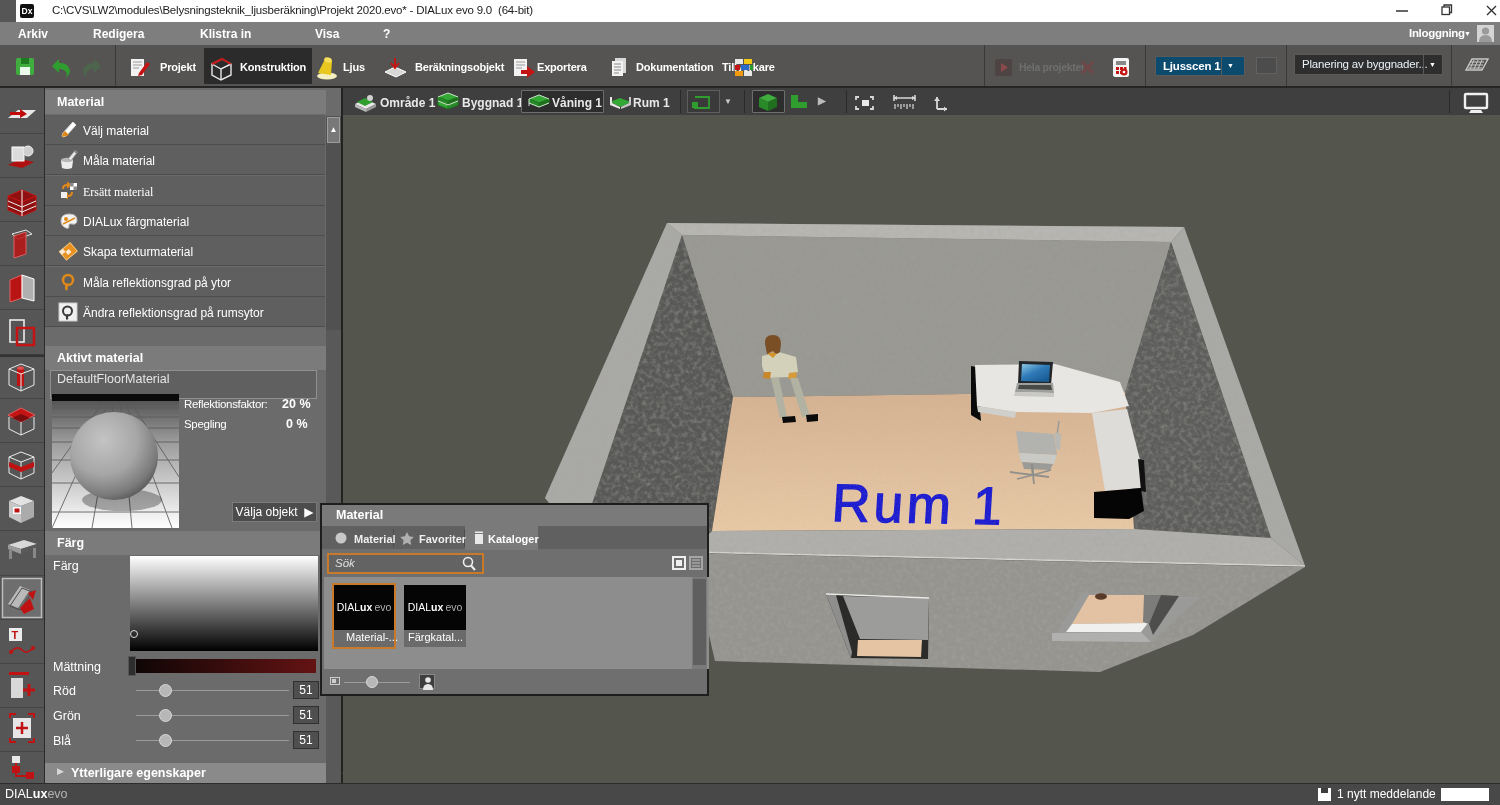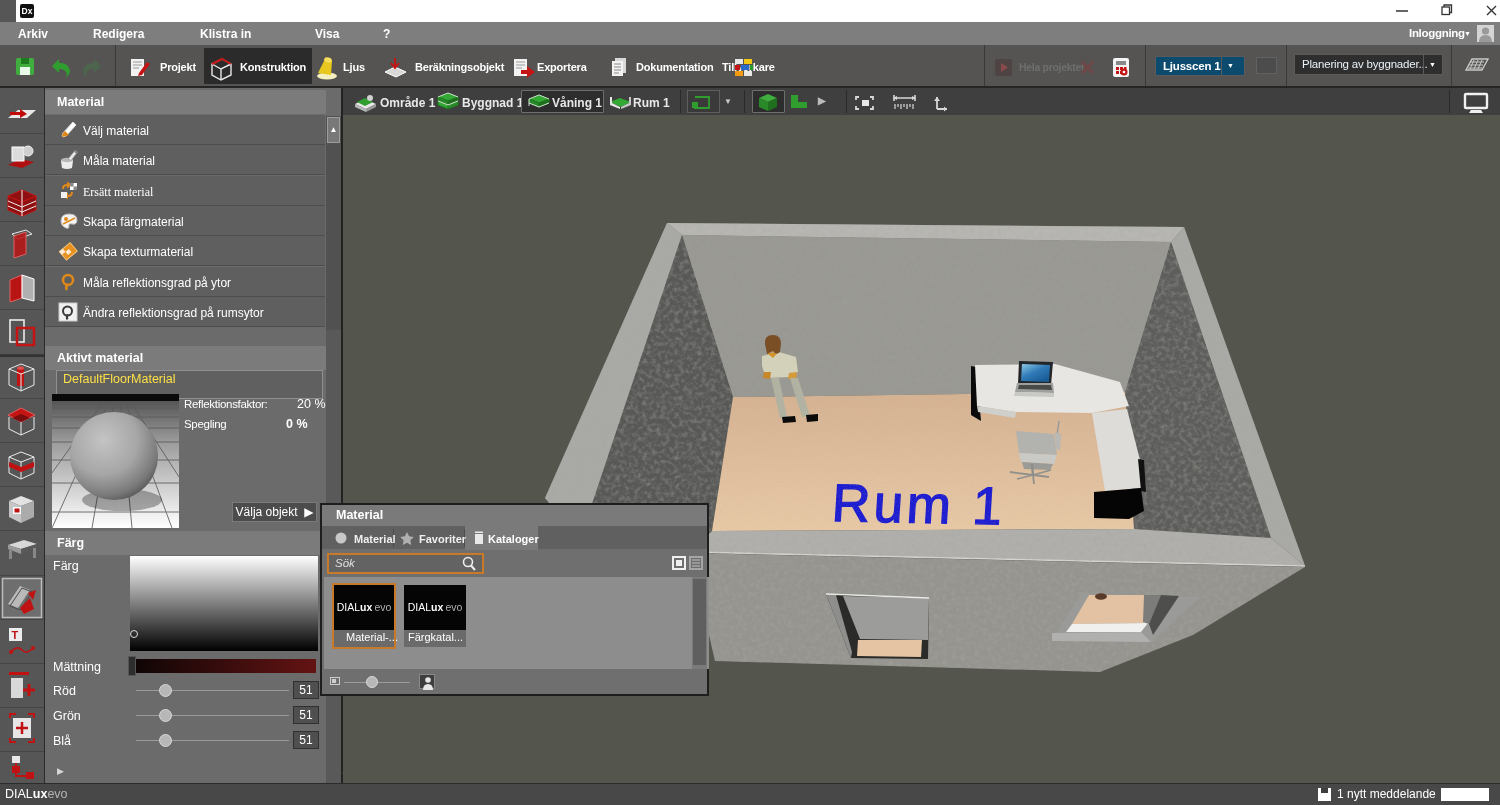--- a/index.html
+++ b/index.html
@@ -19,21 +19,21 @@
 #strip{left:0;top:88px;width:45px;height:695px;background:#565656;border-right:1px solid #2a2a2a}
 
 #panel{left:45px;top:88px;width:298px;height:695px;background:#6b6b6b;border-right:2px solid #222}
 .phead{left:0;width:281px;height:24px;background:#7b7b7b;color:#fff;font-size:12.5px;font-weight:bold;padding:5px 0 0 12px}
 .prow{left:0;width:280px;height:30px;background:#5f5f5f;border-bottom:1px solid #4d4d4d;color:#fff;font-size:12px}
 .prow span{position:absolute;left:38px;top:9px}
 .rowicon{position:absolute;left:12px;top:4px;width:22px;height:22px}
 #pscroll{left:281px;top:28px;width:15px;height:214px;background:#515151}
 #pscrollbtn{left:282px;top:29px;width:13px;height:26px;background:#787878;border:1px solid #9d9d9d;color:#fff;font-size:8px;text-align:center;line-height:24px}
 .pside{left:281px;width:15px;background:#595959}
-#matname{left:11px;width:267px;height:29px;background:#606060;border:1px solid #909090;color:#fde047;font-size:12.5px;padding:1px 0 0 6px}
+#matname{left:5px;width:267px;height:29px;background:#606060;border:1px solid #909090;color:#e5e5e5;font-size:12.5px;padding:1px 0 0 6px}
 .ptext{color:#fff;font-size:12.5px}
 #valja{width:85px;height:20px;background:#4c4c4c;border:1px solid #7a7a7a;color:#fff;font-size:12px;text-align:center;line-height:18px}
 #gradbox{background:linear-gradient(#ffffff,#000000)}
 #satbar{background:linear-gradient(90deg,#0d0505,#641313)}
 .slider-track{height:1px;background:#9b9b9b}
 .slider-knob{width:13px;height:13px;border-radius:50%;background:#b7b7b7;border:1px solid #d8d8d8}
 .valbox{width:26px;height:18px;background:#4f4f4f;border:1px solid #303030;color:#fff;font-size:12px;text-align:center;line-height:16px}
 #ytter{left:0;top:675px;width:281px;height:20px;background:#8a8a8a;color:#fff;font-size:12.5px;font-weight:bold;padding:3px 0 0 26px}
 
 #sectool{left:343px;top:88px;width:1157px;height:27px;background:#3f3f3f;color:#e8e8e8;font-size:12px;font-weight:bold}
@@ -42,20 +42,21 @@
 
 #canvas{left:343px;top:115px;width:1157px;height:668px;background:#54554d}
 
 #dialog{left:320px;top:503px;width:389px;height:193px;background:#6f6f6f;border:2px solid #1e1e1e}
 
 #statusbar{left:0;top:783px;width:1500px;height:22px;background:#484848;border-top:1px solid #2c2c2c;color:#fff;font-size:12.5px}
 </style></head><body>
 
 <div class="abs" id="titlebar">
   <div class="abs" id="dxlogo">Dx</div>
+  <div class="abs" id="title-text">C:\CVS\LW2\modules\Belysningsteknik_ljusberäkning\Projekt 2020.evo* - DIALux evo 9.0&nbsp; (64-bit)</div>
   <svg class="abs" style="left:1370px;top:0" width="120" height="22">
     <path d="M10,11 h12" stroke="#333" stroke-width="1.5"></path>
     <rect x="56" y="7" width="7.5" height="7.5" fill="none" stroke="#333" stroke-width="1.3"></rect>
     <path d="M58,7 v-2 h7.5 v7.5 h-2" fill="none" stroke="#333" stroke-width="1.3"></path>
     <path d="M101,6 l9,9 M110,6 l-9,9" stroke="#333" stroke-width="1.4"></path>
   </svg>
 </div>
 
 <div class="abs" id="menubar">
   <span class="abs menuitem" style="left:18px">Arkiv</span>
@@ -303,21 +304,21 @@
           <rect x="4" y="12" width="6" height="6" fill="#f0f0f0"></rect>
         </svg>
         <span>Ersätt material</span>
       </div>
       <div class="abs prow" style="top: 90.9px;">
         <svg class="rowicon" width="22" height="22" viewBox="0 0 22 22">
           <path d="M4,11 Q4,4 12,4 Q20,4 20,10 Q20,15 15,14 Q11,13 12,17 Q12,19 9,18 Q4,16 4,11 Z" fill="#f4f4f4" stroke="#bbb"></path>
           <circle cx="9" cy="9" r="2" fill="#e08818"></circle>
           <path d="M6,14 L18,8" stroke="#e08818" stroke-width="1.5"></path>
         </svg>
-        <span>Skapa färgmaterial</span>
+        <span>DIALux färgmaterial</span>
       </div>
       <div class="abs prow" style="top: 121.2px;">
         <svg class="rowicon" width="22" height="22" viewBox="0 0 22 22">
           <g transform="rotate(-40 11 11)">
             <rect x="4" y="6" width="14" height="11" fill="#e89020" stroke="#f8c878"></rect>
             <path d="M4,6 h4.5 v4 h-4.5 Z M8.5,10 h4.5 v4 h-4.5Z" fill="#fff" fill-opacity="0.8"></path>
           </g>
         </svg>
         <span>Skapa texturmaterial</span>
       </div>
@@ -373,21 +374,21 @@
         <line x1="0" y1="48" x2="127" y2="48"></line>
           <line x1="0" y1="66" x2="127" y2="66"></line>
           <line x1="0" y1="89" x2="127" y2="89"></line>
         <line x1="0" y1="118" x2="127" y2="118"></line>
       </g>
       <ellipse cx="70" cy="106" rx="40" ry="11" fill="#000" opacity="0.3"></ellipse>
       <circle cx="62" cy="62" r="44" fill="url(#sphg)"></circle>
     </svg>
   </div>
   <span class="abs ptext" style="left:139px;top:310px;font-size:11.5px;letter-spacing:-0.3px">Reflektionsfaktor:</span>
-  <span class="abs ptext" style="left:252px;top:309px;font-weight:normal">20 %</span>
+  <span class="abs ptext" style="left:237px;top:309px;font-weight:bold">20 %</span>
   <span class="abs ptext" style="left:139px;top:330px;font-size:11.5px;letter-spacing:-0.3px">Spegling</span>
   <span class="abs ptext" style="left:241px;top:329px;font-weight:bold">0 %</span>
   <div class="abs" id="valja" style="left:187px;top:414px">Välja objekt &nbsp;▶</div>
 
   <div class="abs phead" style="top:443px">Färg</div>
   <span class="abs ptext" style="left:8px;top:471px">Färg</span>
   <div class="abs" id="gradbox" style="left:85px;top:468px;width:188px;height:95px"></div>
   <div class="abs" style="left:85px;top:542px;width:8px;height:8px;border:1px solid #ddd;border-radius:50%"></div>
   <span class="abs ptext" style="left:8px;top:572px">Mättning</span>
   <div class="abs" id="satbar" style="left:85px;top:571px;width:186px;height:14px"></div>
@@ -397,20 +398,21 @@
   <div class="abs slider-knob" style="left:114px;top:596px"></div>
   <div class="abs valbox" style="left:248px;top:593px">51</div>
   <span class="abs ptext" style="left:8px;top:621px">Grön</span>
   <div class="abs slider-track" style="left:91px;top:627px;width:153px"></div>
   <div class="abs slider-knob" style="left:114px;top:621px"></div>
   <div class="abs valbox" style="left:248px;top:618px">51</div>
   <span class="abs ptext" style="left:8px;top:646px">Blå</span>
   <div class="abs slider-track" style="left:91px;top:652px;width:153px"></div>
   <div class="abs slider-knob" style="left:114px;top:646px"></div>
   <div class="abs valbox" style="left:248px;top:643px">51</div>
+  <div class="abs" id="ytter">Ytterligare egenskaper</div>
   <svg class="abs" style="left:297px;top:680px" width="22" height="10">
       <path d="M0,5 h6 M16,5 h6" stroke="#3e3e3e" stroke-width="1.5"></path>
       <path d="M6,1 l5,4 -5,4 Z M16,1 l-5,4 5,4 Z" fill="#3e3e3e"></path>
     </svg>
   <span class="abs" style="left:12px;top:678px;color:#d8d8d8;font-size:9px">▶</span>
 </div>
 
 <div class="abs" id="sectool">
   <span class="abs" style="left:37px;top:8px">Område 1</span>
   <span class="abs" style="left:119px;top:8px">Byggnad 1</span>

